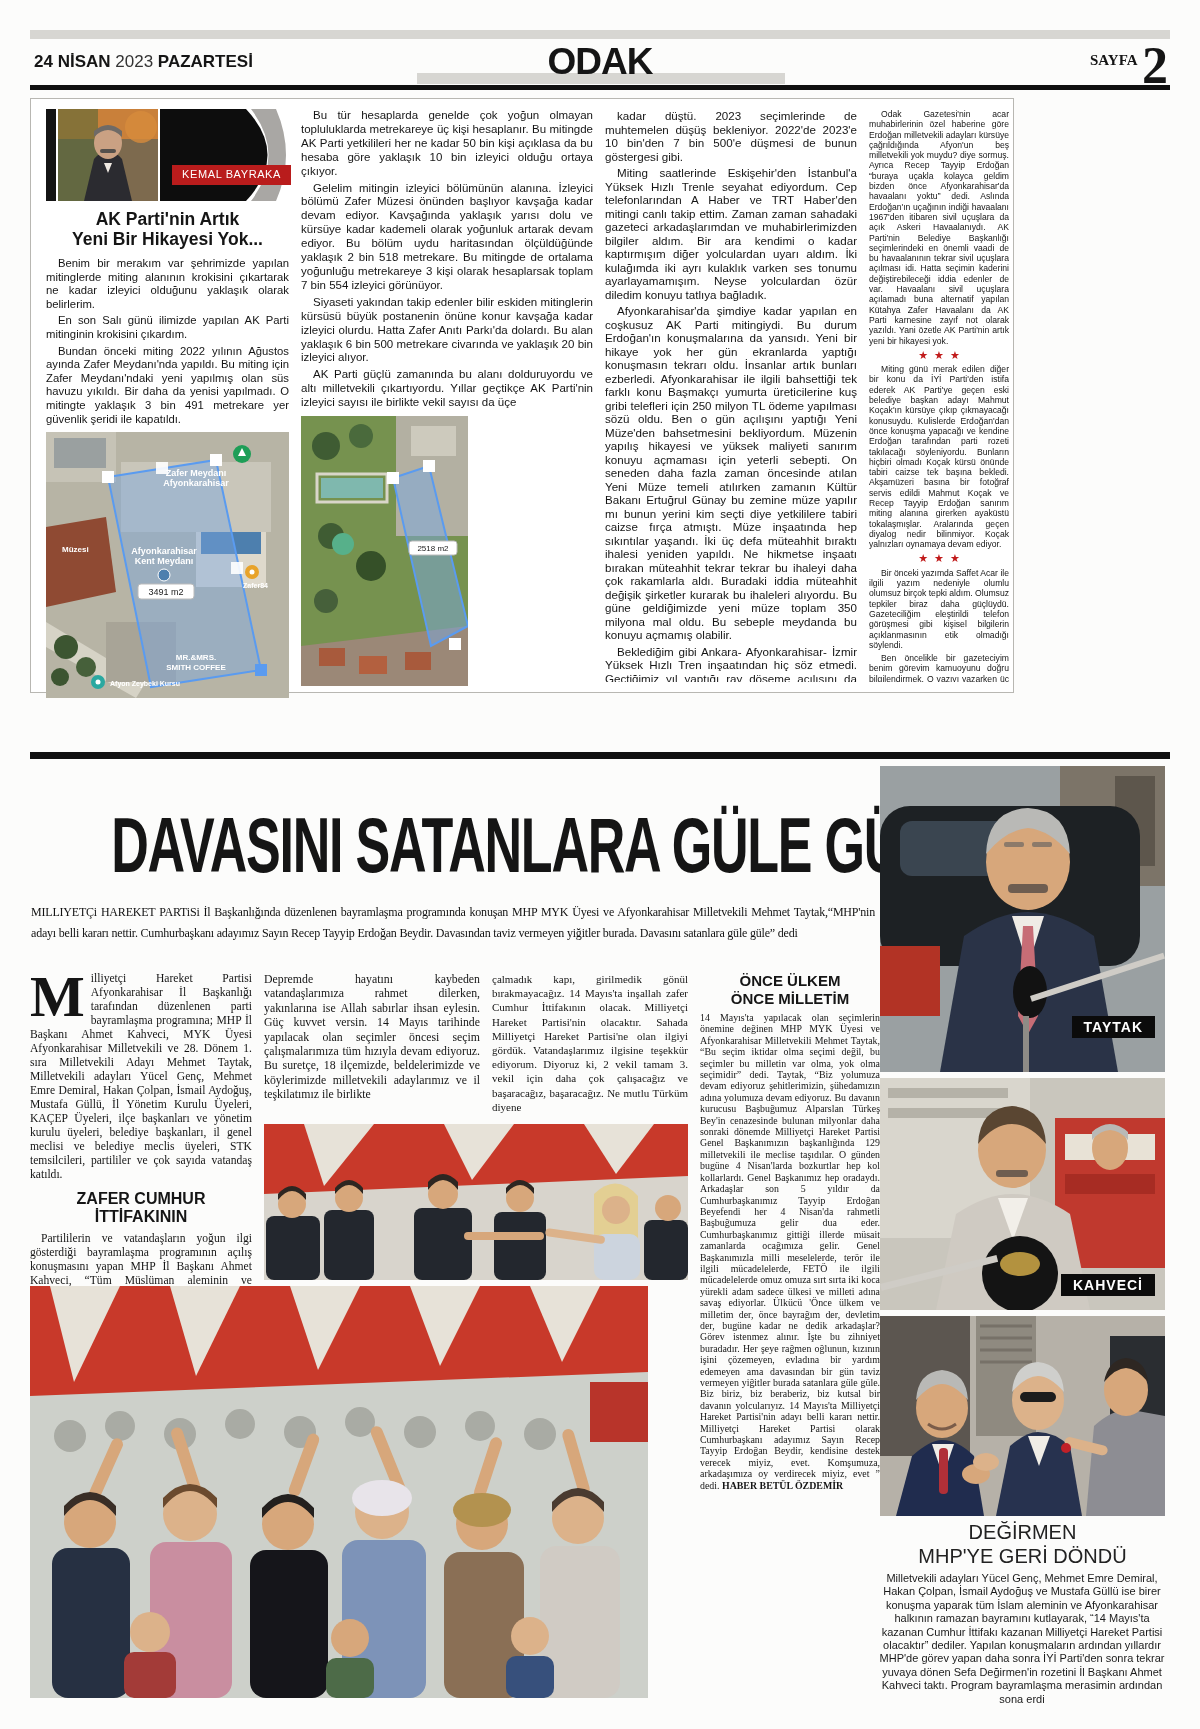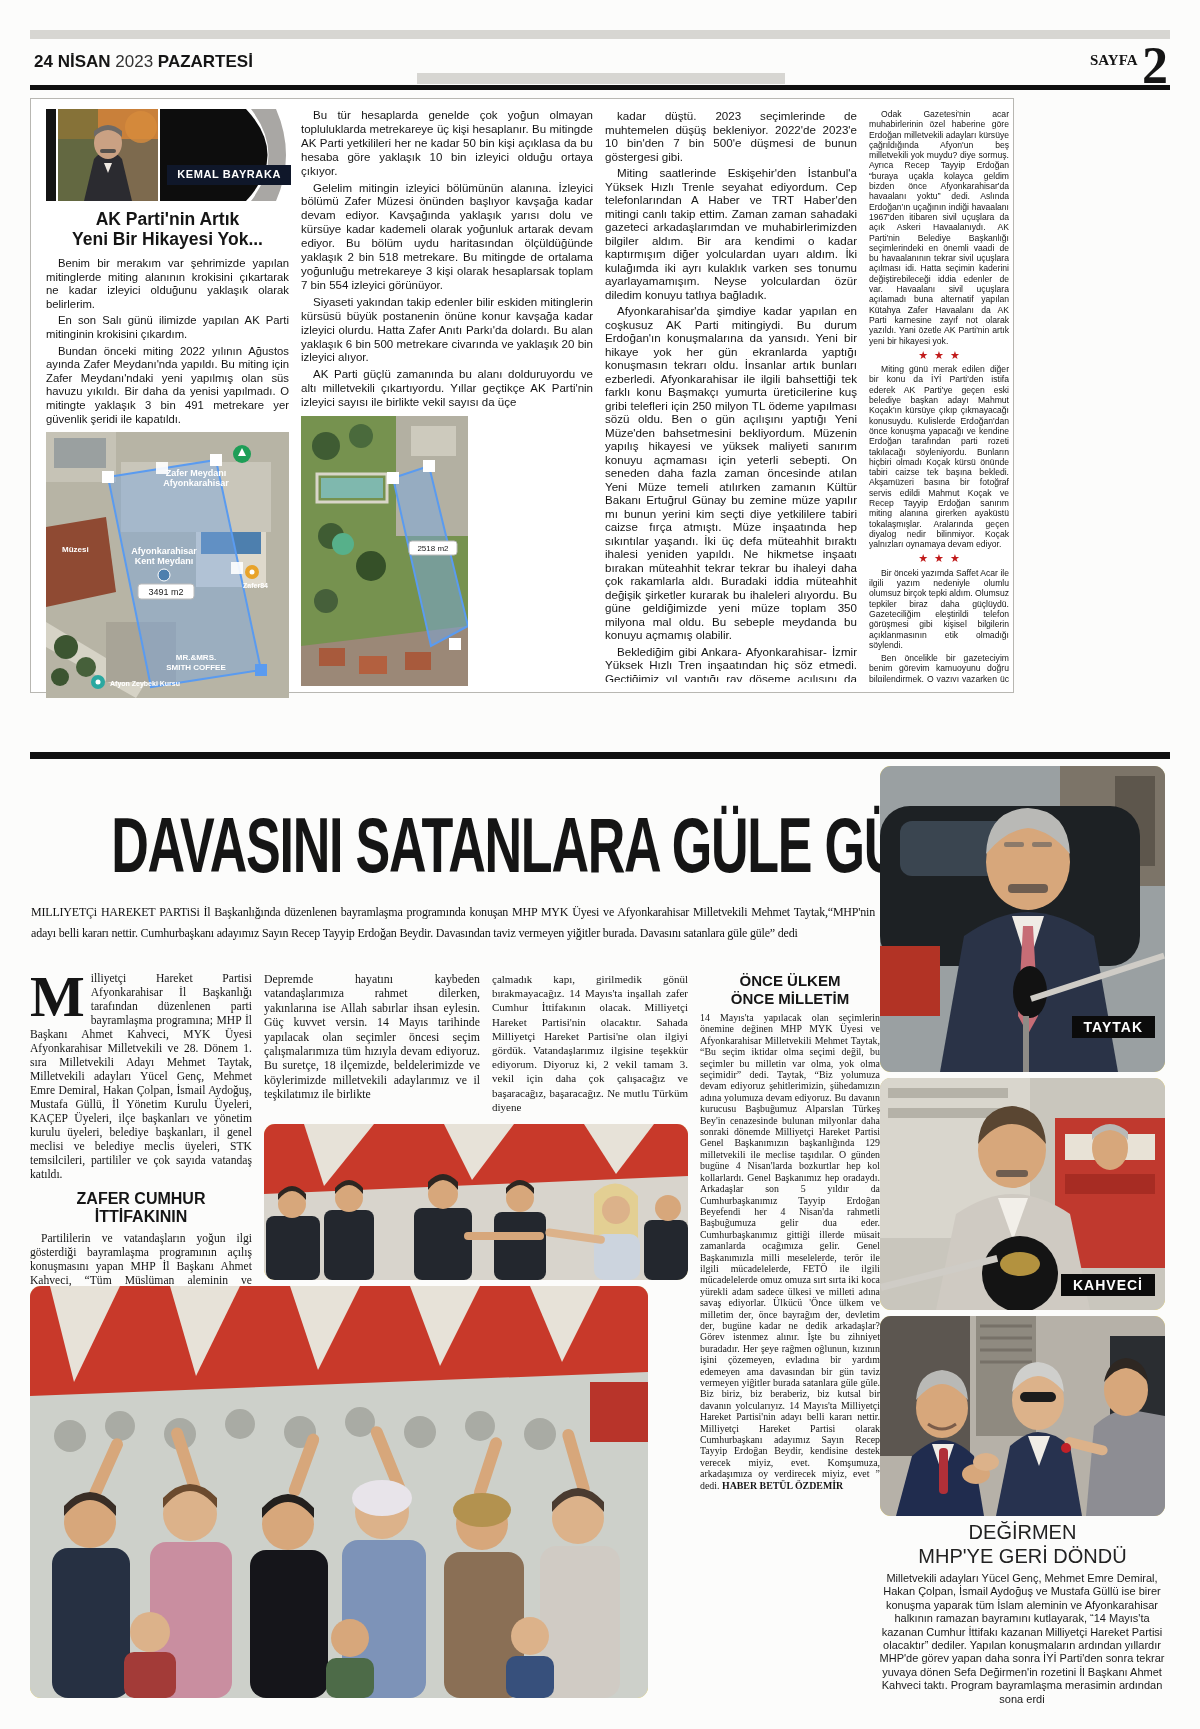--- a/index.html
+++ b/index.html
@@ -18,22 +18,22 @@
   .rule-top{position:absolute;left:30px;top:85px;width:1140px;height:5px;background:#101010;}
   
   .colbox{position:absolute;left:30px;top:98px;width:982px;height:593px;border:1px solid #b8b7b2;background:#fff;}
   .tcol{position:absolute;top:10px;text-align:justify;}
   .tcol p{margin:0 0 3px 0;text-indent:12px;}
   .tc1{left:15px;width:243px;font-size:11.3px;line-height:13.6px;}
   .tc2{left:270px;width:292px;font-size:11.5px;line-height:13.9px;}
   .tc3{left:574px;width:252px;font-size:11.6px;line-height:13.5px;height:573px;overflow:hidden;}
   .tc4{left:838px;width:140px;font-size:8.6px;line-height:10.3px;height:573px;overflow:hidden;}
   .author-graphic{position:relative;width:243px;height:92px;margin-bottom:8px;}
-  .author-label{position:absolute;right:-2px;bottom:16px;background:#0f172a;color:#fff;font-size:11px;
-                font-weight:700;padding:3px 10px;letter-spacing:.6px;}
+  .author-label{position:absolute;right:-2px;bottom:16px;background:#b91c1c;color:#fff;font-size:11px;
+                font-weight:400;padding:3px 10px;letter-spacing:.6px;}
   .col-title{text-align:center;font-weight:800;font-size:17.5px;line-height:20px;margin:4px 0 8px 0;}
   .map{display:block;margin-top:6px;}
   .stars{color:#c11b1b;text-align:center;font-size:11px;letter-spacing:6px;text-indent:6px;margin:4px 0;}
   
   .rule-mid{position:absolute;left:30px;top:752px;width:1140px;height:7px;background:#101010;}
   .kicker{position:absolute;left:30px;top:768px;width:845px;text-align:center;
           font-family:"Liberation Serif",serif;font-size:31px;letter-spacing:.5px;color:#101010;}
   .mega{position:absolute;left:30px;top:806px;width:845px;text-align:center;}
   .mega>span{display:inline-block;font-size:62px;font-weight:900;letter-spacing:-1.5px;white-space:nowrap;
              transform:scale(0.84,1.26);transform-origin:center top;line-height:62px;}
@@ -46,41 +46,42 @@
   .bB{left:264px;width:216px;font-size:11.8px;line-height:14.4px;}
   .bC{left:492px;width:196px;font-size:11px;line-height:14.2px;}
   .bD{left:700px;width:180px;font-size:9.9px;line-height:11.4px;height:726px;overflow:hidden;}
   .dropcap{float:left;font-size:58px;line-height:46px;font-weight:800;margin:2px 6px 0 0;
            font-family:"Liberation Serif",serif;}
   .subhead{font-family:"Liberation Sans",sans-serif;font-weight:800;font-size:16px;line-height:18px;
            text-align:center;margin:8px 0 6px 0;text-indent:0;}
   .bD .subhead{font-size:15px;margin:0 0 4px 0;}
   .byline{font-weight:700;}
   
-  .photo{position:absolute;overflow:hidden;background:#fde047;border-radius:11px;}
+  .photo{position:absolute;overflow:hidden;background:#fde047;}
   .caption{position:absolute;background:#0b0b0b;color:#fff;font-weight:800;font-size:14px;
            padding:3px 12px;letter-spacing:1px;font-family:"Liberation Sans",sans-serif;}
   .degirmen-head{position:absolute;left:880px;top:1520px;width:285px;text-align:center;
                  font-size:20px;line-height:24px;color:#222;font-weight:400;}
   .degirmen-body{position:absolute;left:874px;top:1572px;width:296px;text-align:center;
                  font-size:11px;line-height:13.4px;color:#1a1a1a;}
   svg{display:block;}
 </style>
 </head>
 <body>
 
 <div class="page">
 
   <div class="topstrip"></div>
   <div class="date">
     <span>24 NİSAN</span>
     <span class="yr">2023</span>
     <span>PAZARTESİ</span>
   </div>
   <div class="mast-underline"></div>
+  <div class="masthead">ODAK</div>
   <div class="sayfa">
     <span class="lbl">SAYFA</span>
     <span class="num">2</span>
   </div>
   <div class="rule-top"></div>
 
   <div class="colbox">
 
     <div class="tcol tc1">
       <div class="author-graphic">

